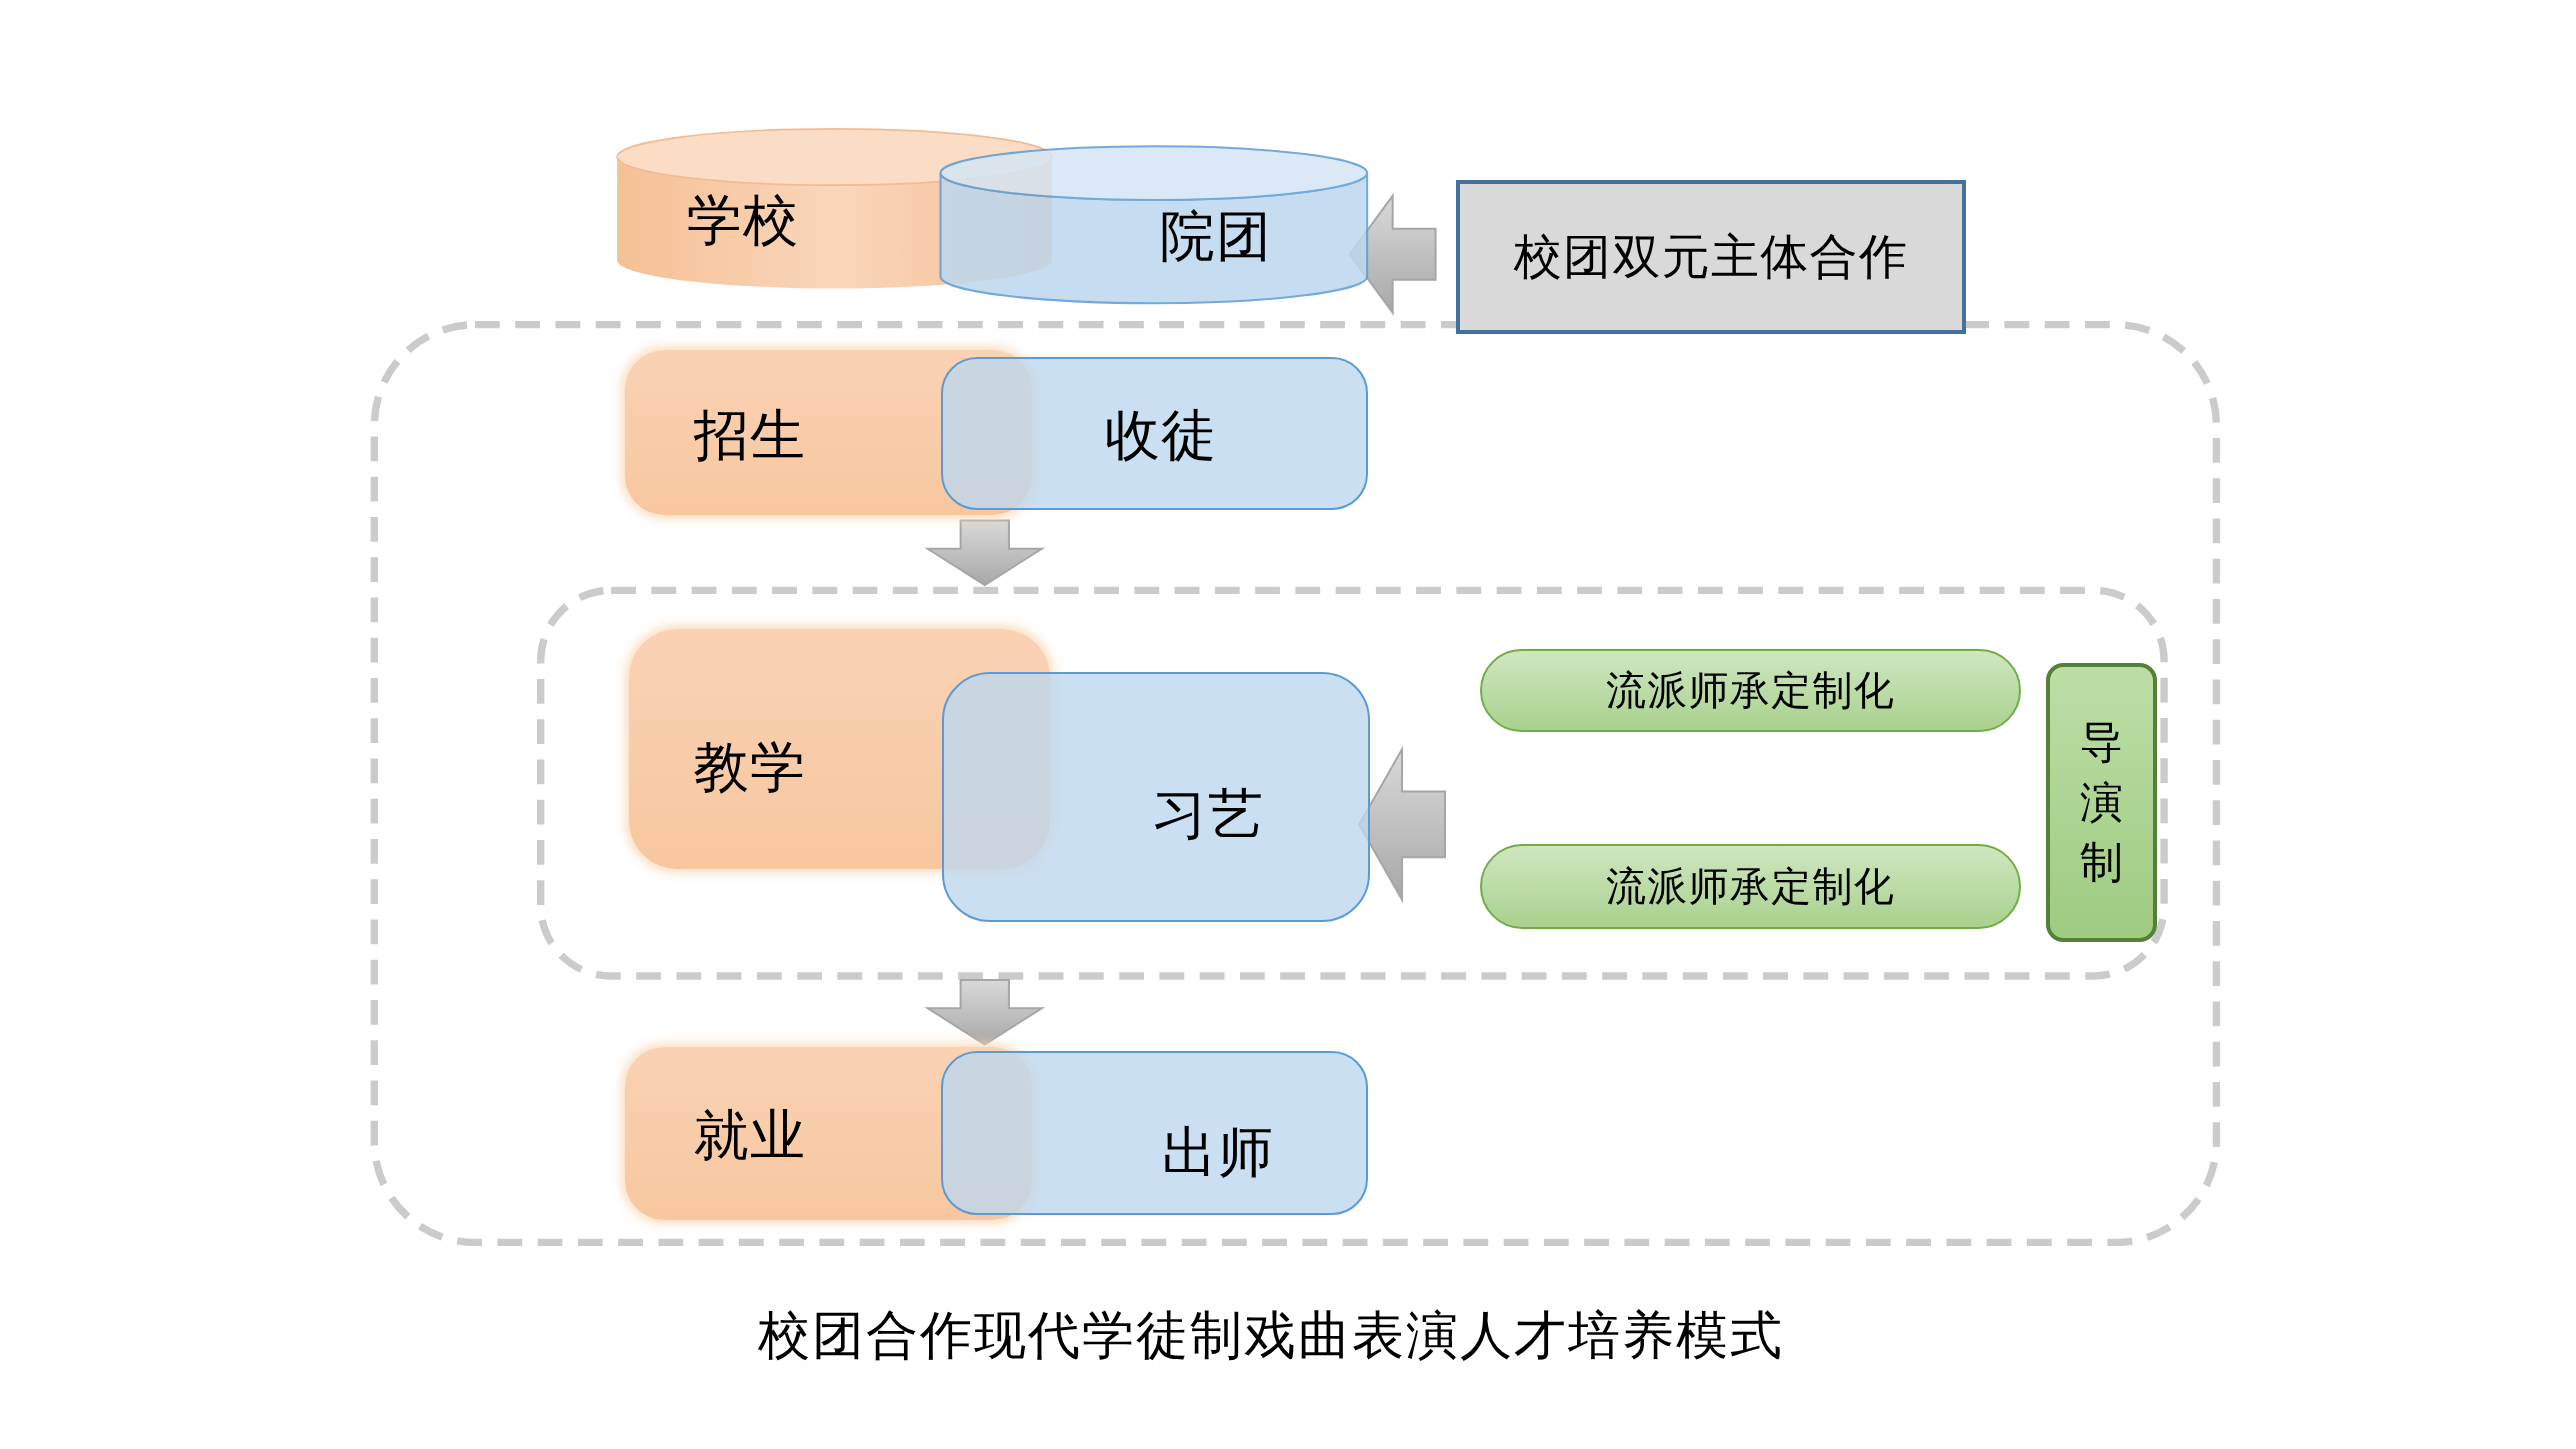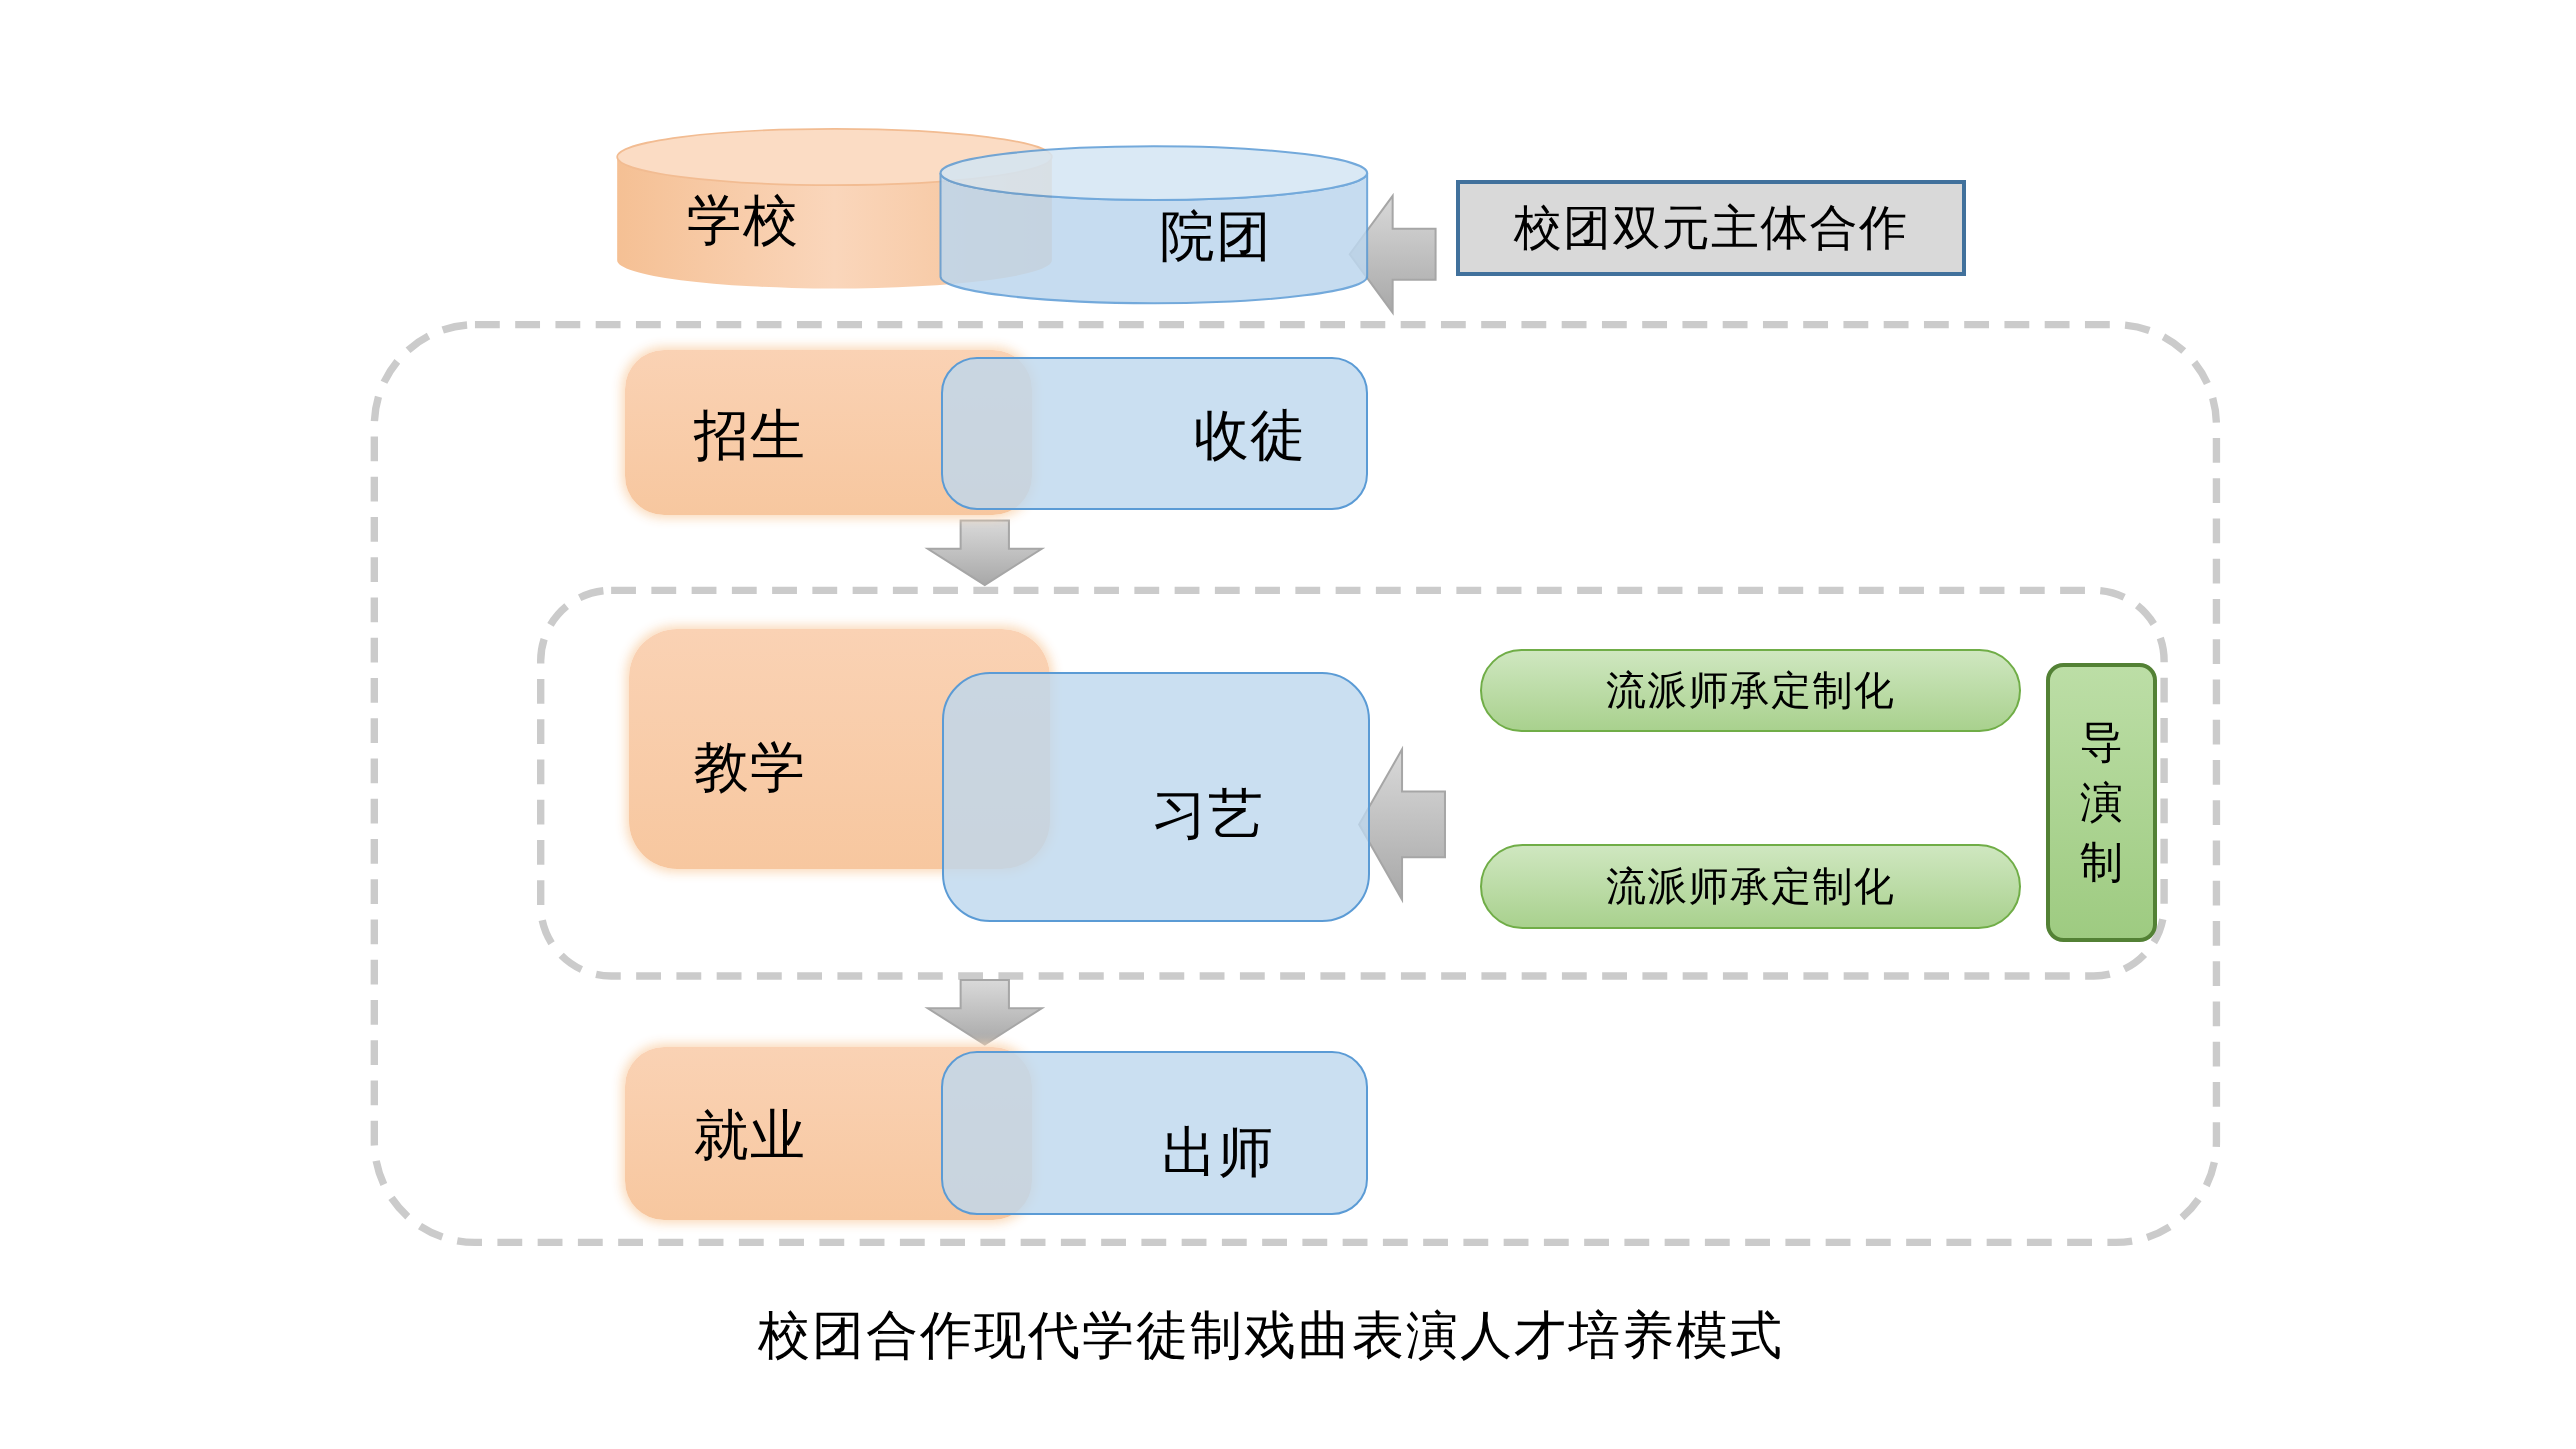--- a/index.html
+++ b/index.html
@@ -88,21 +88,21 @@
       <path d="M920,234 L920,388 A324,42 0 0 0 1568,388 L1568,234 A324,42 0 0 1 920,234 Z" fill="url(#cylOrange)"></path>
       <ellipse cx="1244" cy="234" rx="324" ry="42" fill="#FBDCC4" stroke="#F2BC92" stroke-width="2.5"></ellipse>
     </g>
 
     <g opacity="0.85">
       <path d="M1402,258 L1402,412 A318,40 0 0 0 2038,412 L2038,258 A318,40 0 0 1 1402,258 Z" fill="#BDD7EE" stroke="#5B9BD5" stroke-width="3"></path>
       <ellipse cx="1720" cy="258" rx="318" ry="40" fill="#D4E6F4" stroke="#5B9BD5" stroke-width="3"></ellipse>
     </g>
   </svg>
 
-  <div class="box graybox" style="left:1456px;top:180px;width:510px;height:96px;">
+  <div class="box graybox" style="left:1456px;top:180px;width:510px;height:154px;">
     <span class="coop-label">校团双元主体合作</span>
   </div>
 
   <div class="box orange" style="left:625px;top:350px;width:407px;height:165px;border-radius:39px;"></div>
   <div class="box bluebox" style="left:941px;top:357px;width:427px;height:153px;border-radius:36px;"></div>
 
   <div class="box orange" style="left:629px;top:629px;width:421px;height:240px;border-radius:48px;"></div>
   <div class="box bluebox" style="left:942px;top:672px;width:428px;height:250px;border-radius:48px;"></div>
 
   <div class="pill" style="top:649px;height:79px;">
@@ -118,21 +118,21 @@
     <span class="dchar">制</span>
   </div>
 
   <div class="box orange" style="left:625px;top:1047px;width:407px;height:173px;border-radius:39px;"></div>
   <div class="box bluebox" style="left:941px;top:1051px;width:427px;height:164px;border-radius:36px;"></div>
 
   <div class="label" style="left:743px;top:220px;">学校</div>
   <div class="label" style="left:1216px;top:236px;">院团</div>
 
   <div class="label" style="left:750px;top:435px;">招生</div>
-  <div class="label" style="left:1250px;top:435px;">收徒</div>
+  <div class="label" style="left:1161px;top:435px;">收徒</div>
 
   <div class="label" style="left:750px;top:767px;font-family:Liberation Serif, serif;">教学</div>
   <div class="label" style="left:1208px;top:798px;margin-top:16px;">习艺</div>
 
   <div class="label" style="left:750px;top:1135px;">就业</div>
   <div class="label" style="left:1218px;top:1135px;margin-top:17px;">出师</div>
 
   <div class="caption">校团合作现代学徒制戏曲表演人才培养模式</div>
 
 </div>

